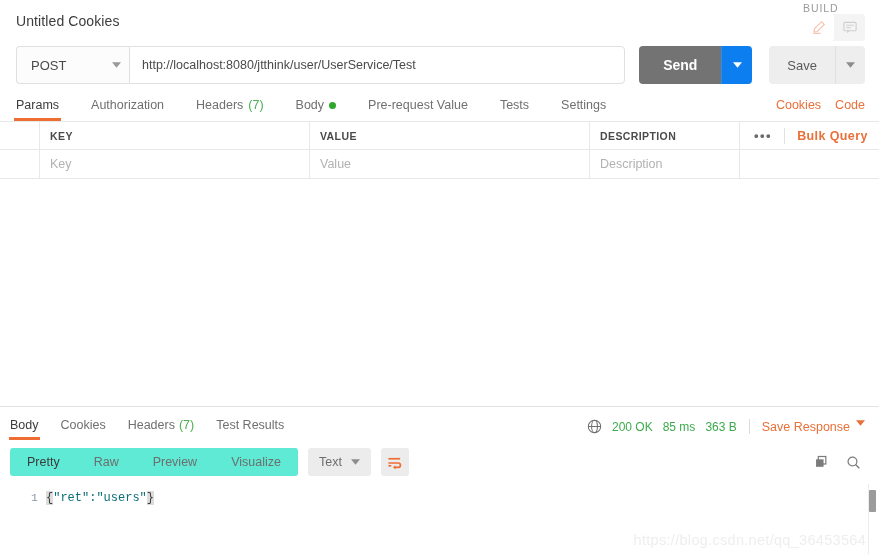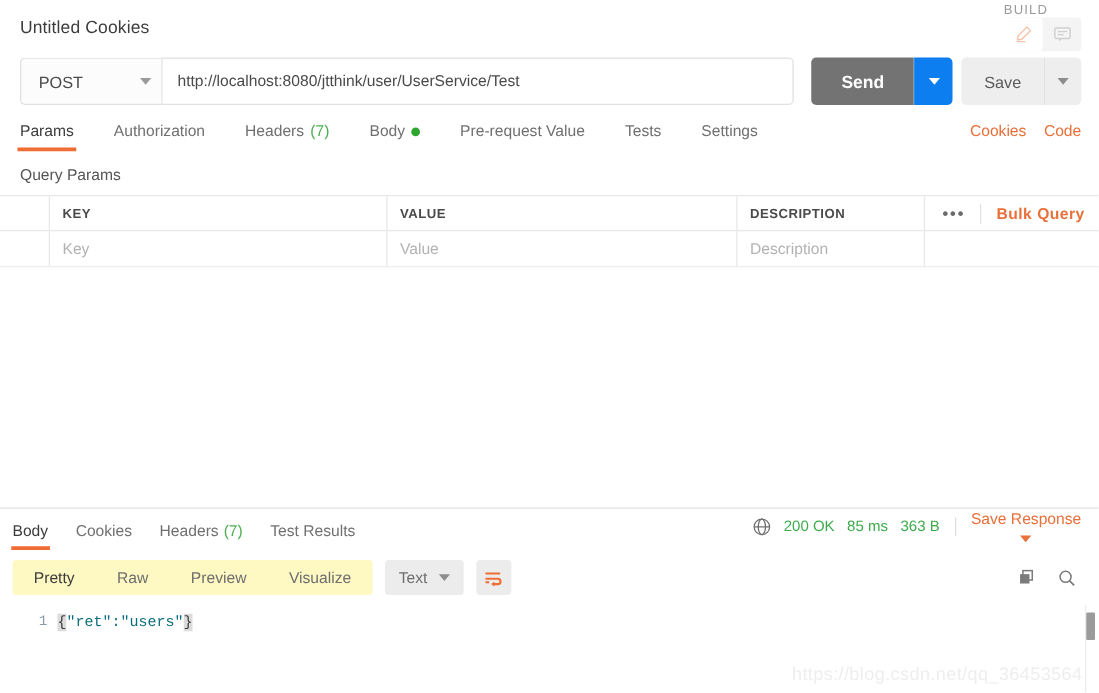--- a/index.html
+++ b/index.html
@@ -106,21 +106,21 @@
     font-size: 14px; font-weight: bold;
     border-radius: 4px 0 0 4px;
   }
   .send-caret {
     background: #0d7ef0;
     height: 38px; width: 31px;
     display: flex; align-items: center; justify-content: center;
     border-radius: 0 4px 4px 0;
     border-left: 1px solid #2b8df2;
   }
-  .save-wrap { display: flex; margin-left: 7px; }
+  .save-wrap { display: flex; margin-left: 17px; }
   .save-btn {
     background: #eeeeee; color: #5a5a5a;
     height: 38px; padding: 0 18px;
     display: flex; align-items: center; justify-content: center;
     font-size: 13px;
     border-radius: 4px 0 0 4px;
   }
   .save-caret {
     background: #eeeeee;
     height: 38px; width: 30px;
@@ -243,32 +243,32 @@
     position: absolute; left: -1px; right: -1px; bottom: 0;
     height: 3px; background: #ef6c33;
   }
   .resp-status {
     margin-left: auto;
     display: flex; align-items: center; gap: 10px;
     padding-bottom: 6px;
   }
   .st-green { color: #3dab4c; font-size: 12px; }
   .st-sep { width: 1px; height: 15px; background: #dcdcdc; margin: 0 2px; }
-  .save-resp { color: #e8703a; font-size: 12.5px; display: flex; align-items: center; gap: 6px; flex-direction: column; }
+  .save-resp { color: #e8703a; font-size: 12.5px; display: flex; gap: 6px; }
 
   
   .viewer-bar {
     display: flex;
     align-items: center;
     padding: 8px 14px 8px 10px;
     gap: 10px;
   }
   .seg {
     display: flex;
-    background: #fef9c3;
+    background: #5eead4;
     border-radius: 3px;
     height: 28px;
     align-items: flex-start;
   }
   .seg-item {
     font-size: 12.5px;
     color: #6e6e6e;
     padding: 0 17px;
     height: 28px;
     display: flex; align-items: center;
@@ -428,21 +428,20 @@
     </div>
     <div class="tab">
       <span>Settings</span>
     </div>
     <div class="tabs-right">
       <span class="link-orange">Cookies</span>
       <span class="link-orange">Code</span>
     </div>
   </div>
 
-  <div class="qp-label">Query Params</div>
 
   <div class="param-table">
     <div class="ptr head">
       <div class="pcell chk"></div>
       <div class="pcell key">KEY</div>
       <div class="pcell val">VALUE</div>
       <div class="pcell desc">DESCRIPTION</div>
       <div class="pcell acts">
         <span class="dots">•••</span>
         <span class="vsep"></span>

